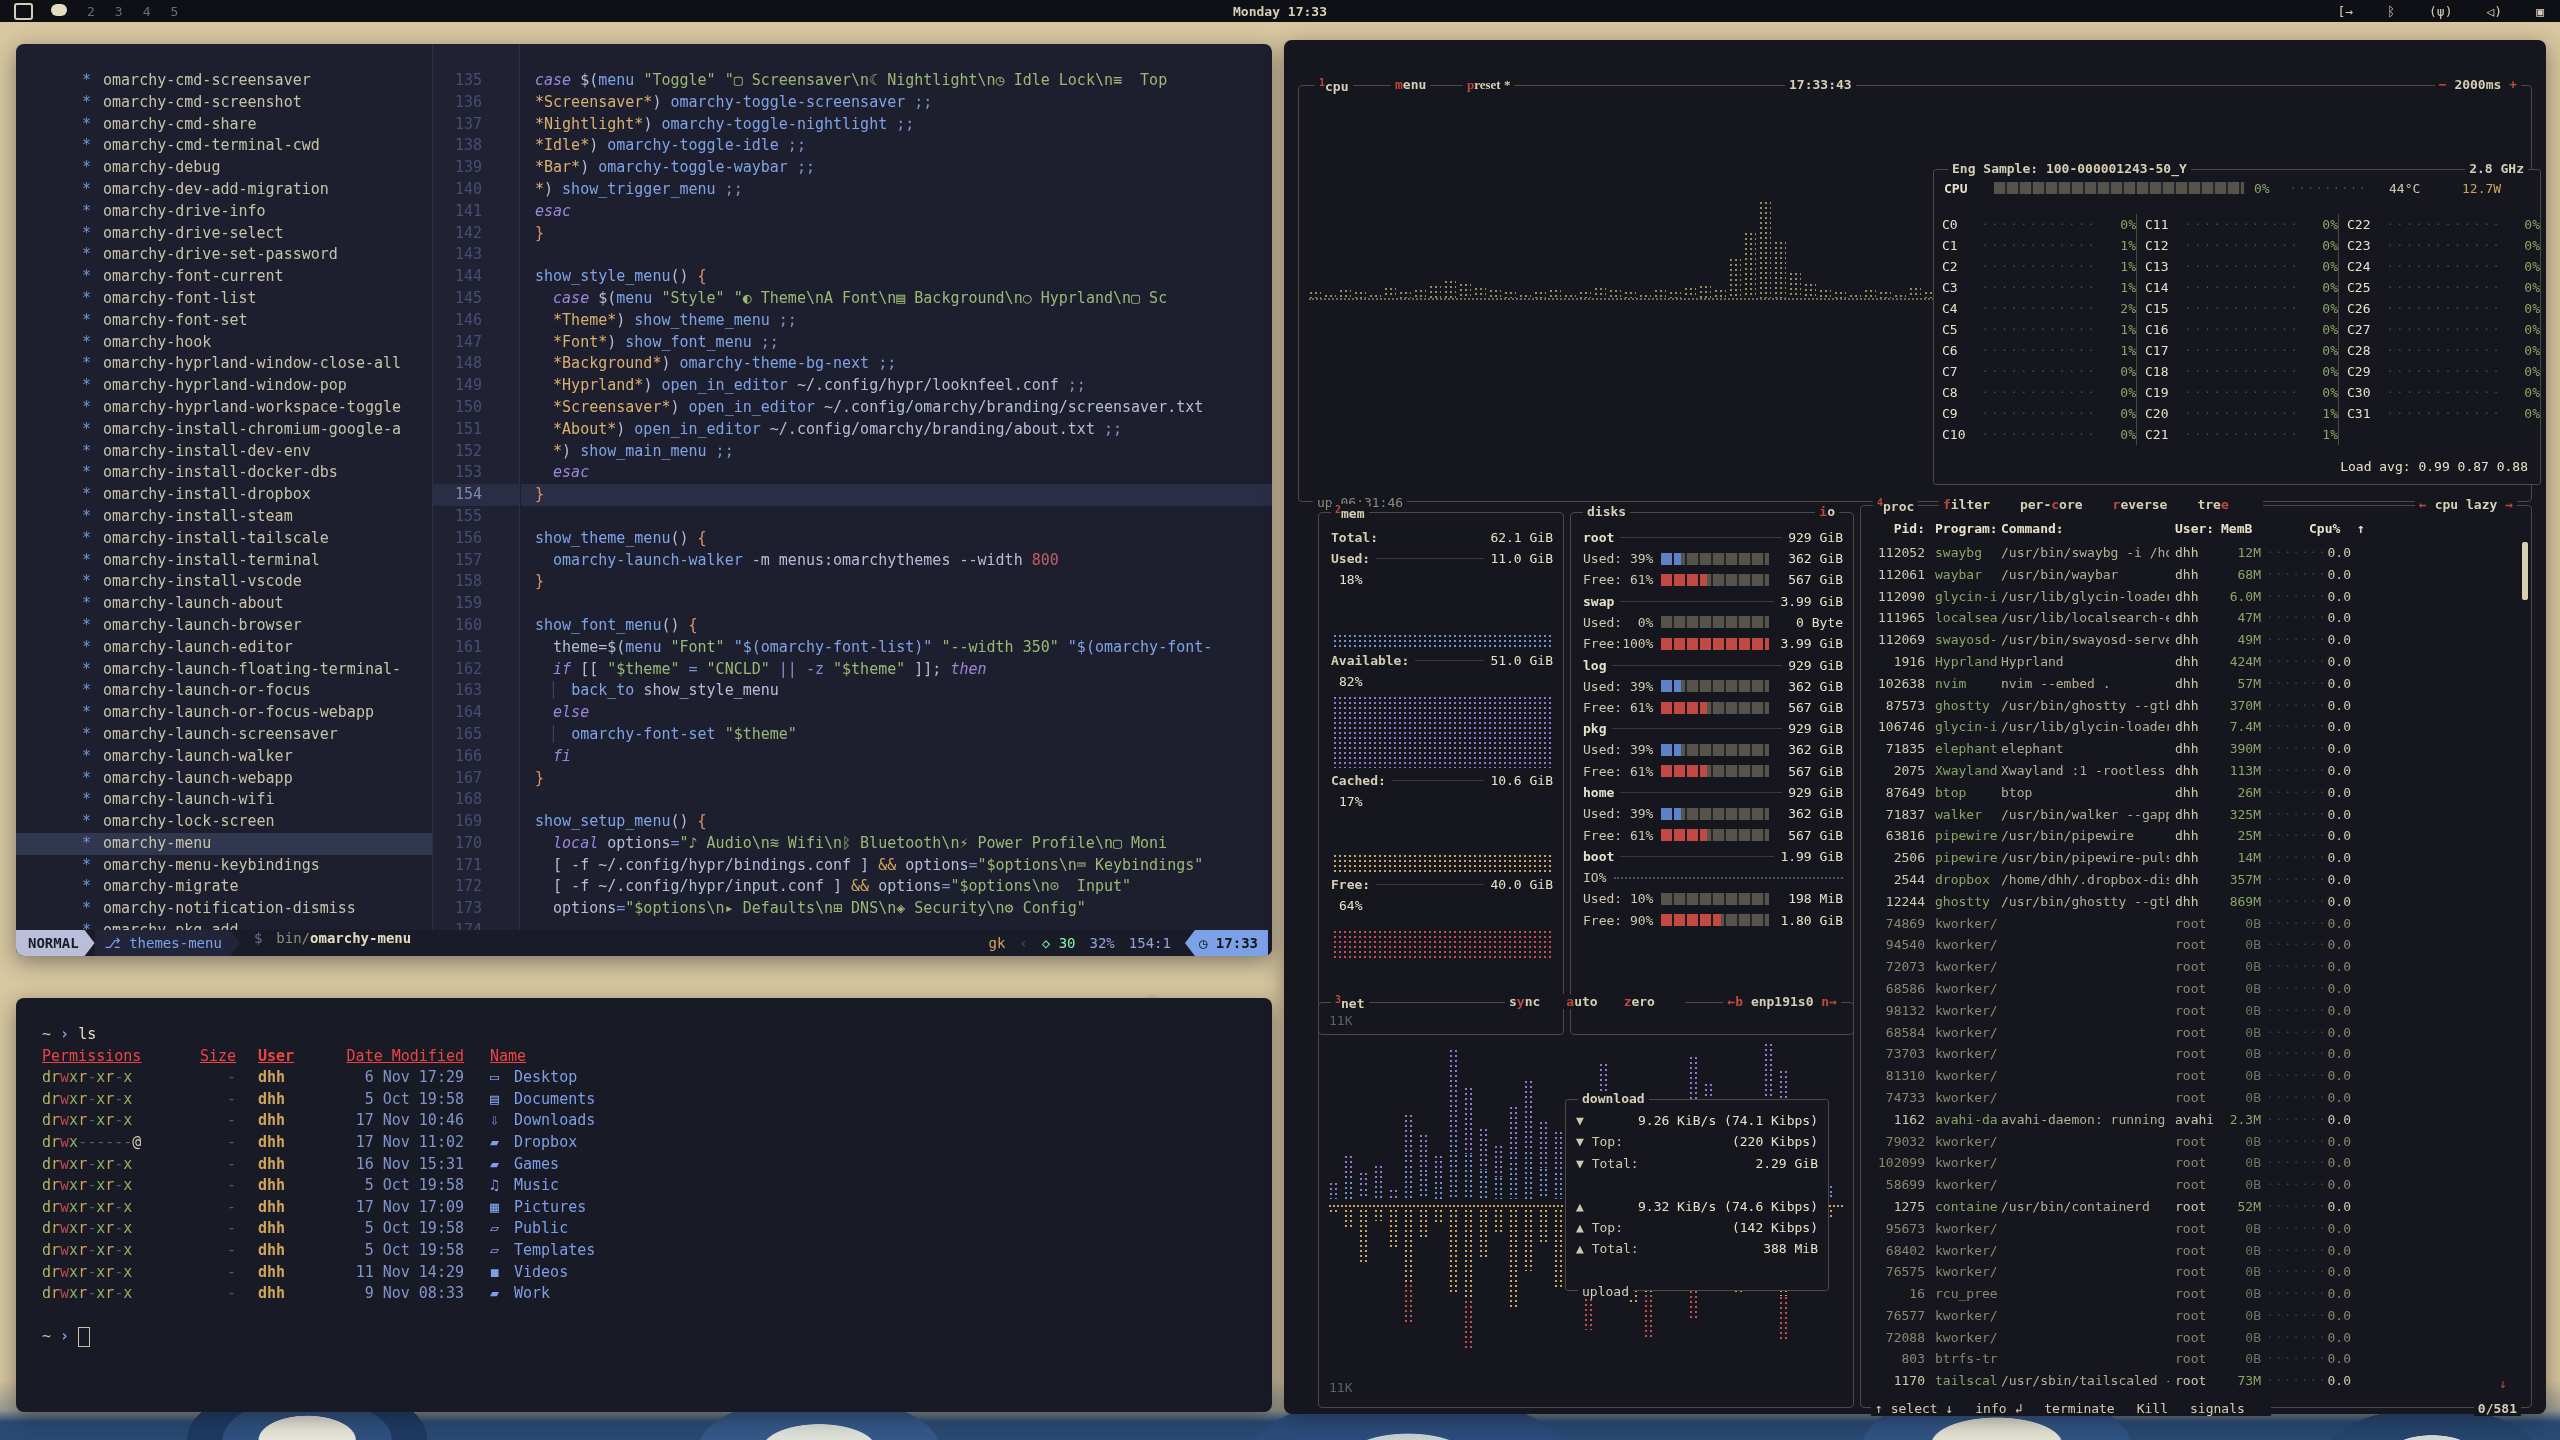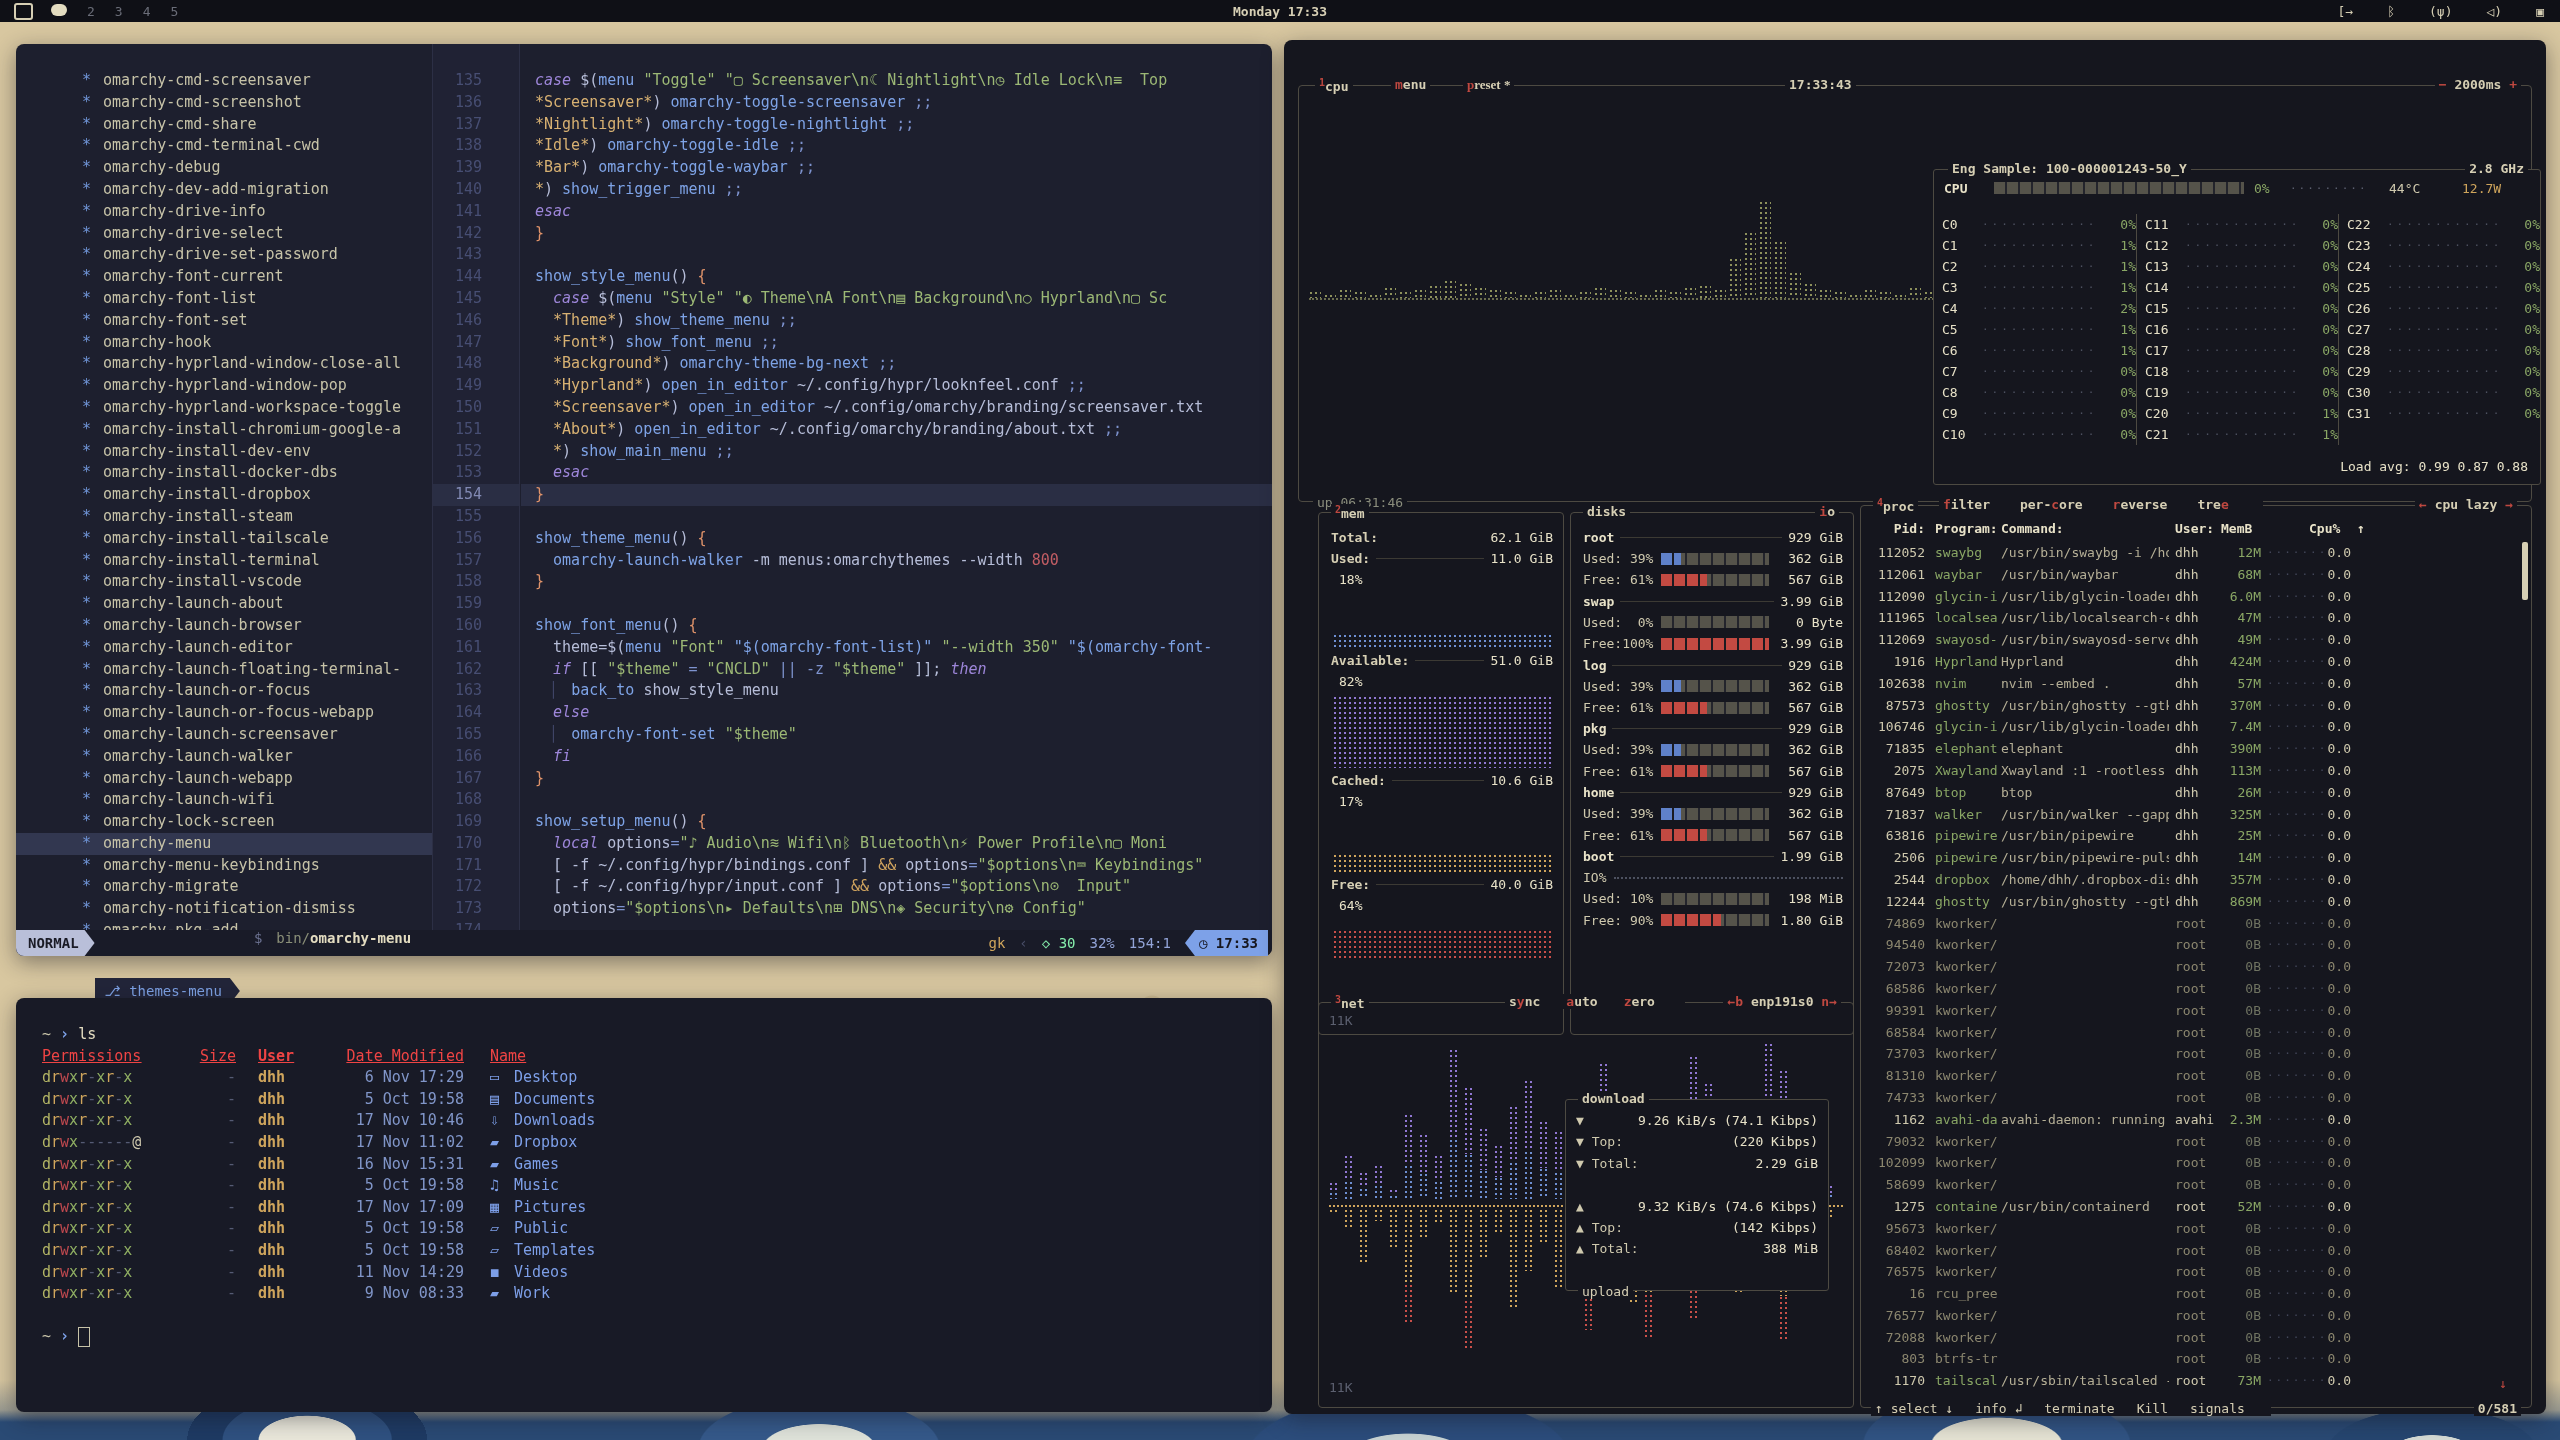--- a/index.html
+++ b/index.html
@@ -54,21 +54,21 @@
   .tok-andop{color:#cfa35e;}
   .tok-brace{color:#e0936a;}
   .tok-num{color:#c25d64;}
   .tok-def{color:#b6bdd8;}
   .tok-dim{color:#3f4466;}
   .statusline{position:absolute;left:0;right:0;bottom:0;height:26px;background:#191b28;
     display:flex;align-items:flex-start;font-size:14px;border-radius:0 0 8px 8px;}
   .sl-mode{background:#b9bfd9;color:#1a1b26;font-weight:bold;padding:0 16px 0 12px;height:26px;line-height:26px;
     clip-path:polygon(0 0,calc(100% - 10px) 0,100% 50%,calc(100% - 10px) 100%,0 100%);border-radius:0 0 0 8px;}
   .sl-branch{color:#7ea3e6;padding:0 18px 0 10px;height:26px;line-height:26px;background:#222539;
-    clip-path:polygon(0 0,calc(100% - 10px) 0,100% 50%,calc(100% - 10px) 100%,0 100%);margin-top:48px;}
+    clip-path:polygon(0 0,calc(100% - 10px) 0,100% 50%,calc(100% - 10px) 100%,0 100%);}
   .sl-path{color:#6b7190;margin-left:14px;}
   .sl-dir{color:#8a8f78;}
   .sl-file{color:#e3dcc0;font-weight:bold;}
   .sl-right{margin-left:auto;display:flex;align-items:center;gap:14px;padding-right:4px;}
   .sl-gk{color:#cfa55c;}
   .sl-sep{color:#4a4f6a;}
   .sl-lsp{color:#86efac;}
   .sl-pct,.sl-pos{color:#93a4d8;}
   .sl-clock{background:#7da1e8;color:#16161e;font-weight:bold;height:26px;line-height:26px;padding:0 10px 0 14px;
     clip-path:polygon(10px 0,100% 0,100% 100%,10px 100%,0 50%);}
@@ -913,21 +913,21 @@
           <div class="prow2"><span class="p-pid">87649</span><span class="p-prog">btop</span><span class="p-cmd">btop</span><span class="p-user">dhh</span><span class="p-mem">26M</span><span class="p-dots">·········</span><span class="p-cpu">0.0</span></div>
           <div class="prow2"><span class="p-pid">71837</span><span class="p-prog">walker</span><span class="p-cmd">/usr/bin/walker --gappl</span><span class="p-user">dhh</span><span class="p-mem">325M</span><span class="p-dots">·········</span><span class="p-cpu">0.0</span></div>
           <div class="prow2"><span class="p-pid">63816</span><span class="p-prog">pipewire</span><span class="p-cmd">/usr/bin/pipewire</span><span class="p-user">dhh</span><span class="p-mem">25M</span><span class="p-dots">·········</span><span class="p-cpu">0.0</span></div>
           <div class="prow2"><span class="p-pid">2506</span><span class="p-prog">pipewire</span><span class="p-cmd">/usr/bin/pipewire-pulse</span><span class="p-user">dhh</span><span class="p-mem">14M</span><span class="p-dots">·········</span><span class="p-cpu">0.0</span></div>
           <div class="prow2"><span class="p-pid">2544</span><span class="p-prog">dropbox</span><span class="p-cmd">/home/dhh/.dropbox-dist</span><span class="p-user">dhh</span><span class="p-mem">357M</span><span class="p-dots">·········</span><span class="p-cpu">0.0</span></div>
           <div class="prow2"><span class="p-pid">12244</span><span class="p-prog">ghostty</span><span class="p-cmd">/usr/bin/ghostty --gtk-</span><span class="p-user">dhh</span><span class="p-mem">869M</span><span class="p-dots">·········</span><span class="p-cpu">0.0</span></div>
           <div class="prow2 dimrow"><span class="p-pid">74869</span><span class="p-prog">kworker/</span><span class="p-cmd"></span><span class="p-user">root</span><span class="p-mem">0B</span><span class="p-dots">·········</span><span class="p-cpu">0.0</span></div>
           <div class="prow2 dimrow"><span class="p-pid">94540</span><span class="p-prog">kworker/</span><span class="p-cmd"></span><span class="p-user">root</span><span class="p-mem">0B</span><span class="p-dots">·········</span><span class="p-cpu">0.0</span></div>
           <div class="prow2 dimrow"><span class="p-pid">72073</span><span class="p-prog">kworker/</span><span class="p-cmd"></span><span class="p-user">root</span><span class="p-mem">0B</span><span class="p-dots">·········</span><span class="p-cpu">0.0</span></div>
           <div class="prow2 dimrow"><span class="p-pid">68586</span><span class="p-prog">kworker/</span><span class="p-cmd"></span><span class="p-user">root</span><span class="p-mem">0B</span><span class="p-dots">·········</span><span class="p-cpu">0.0</span></div>
-          <div class="prow2 dimrow"><span class="p-pid">99391</span><span class="p-prog">kworker/</span><span class="p-cmd"></span><span class="p-user">root</span><span class="p-mem">0B</span><span class="p-dots">·········</span><span class="p-cpu">0.0</span></div>
+          <div class="prow2 dimrow"><span class="p-pid">98132</span><span class="p-prog">kworker/</span><span class="p-cmd"></span><span class="p-user">root</span><span class="p-mem">0B</span><span class="p-dots">·········</span><span class="p-cpu">0.0</span></div>
           <div class="prow2 dimrow"><span class="p-pid">68584</span><span class="p-prog">kworker/</span><span class="p-cmd"></span><span class="p-user">root</span><span class="p-mem">0B</span><span class="p-dots">·········</span><span class="p-cpu">0.0</span></div>
           <div class="prow2 dimrow"><span class="p-pid">73703</span><span class="p-prog">kworker/</span><span class="p-cmd"></span><span class="p-user">root</span><span class="p-mem">0B</span><span class="p-dots">·········</span><span class="p-cpu">0.0</span></div>
           <div class="prow2 dimrow"><span class="p-pid">81310</span><span class="p-prog">kworker/</span><span class="p-cmd"></span><span class="p-user">root</span><span class="p-mem">0B</span><span class="p-dots">·········</span><span class="p-cpu">0.0</span></div>
           <div class="prow2 dimrow"><span class="p-pid">74733</span><span class="p-prog">kworker/</span><span class="p-cmd"></span><span class="p-user">root</span><span class="p-mem">0B</span><span class="p-dots">·········</span><span class="p-cpu">0.0</span></div>
           <div class="prow2"><span class="p-pid">1162</span><span class="p-prog">avahi-da</span><span class="p-cmd">avahi-daemon: running [</span><span class="p-user">avahi</span><span class="p-mem">2.3M</span><span class="p-dots">·········</span><span class="p-cpu">0.0</span></div>
           <div class="prow2 dimrow"><span class="p-pid">79032</span><span class="p-prog">kworker/</span><span class="p-cmd"></span><span class="p-user">root</span><span class="p-mem">0B</span><span class="p-dots">·········</span><span class="p-cpu">0.0</span></div>
           <div class="prow2 dimrow"><span class="p-pid">102099</span><span class="p-prog">kworker/</span><span class="p-cmd"></span><span class="p-user">root</span><span class="p-mem">0B</span><span class="p-dots">·········</span><span class="p-cpu">0.0</span></div>
           <div class="prow2 dimrow"><span class="p-pid">58699</span><span class="p-prog">kworker/</span><span class="p-cmd"></span><span class="p-user">root</span><span class="p-mem">0B</span><span class="p-dots">·········</span><span class="p-cpu">0.0</span></div>
           <div class="prow2"><span class="p-pid">1275</span><span class="p-prog">containe</span><span class="p-cmd">/usr/bin/containerd</span><span class="p-user">root</span><span class="p-mem">52M</span><span class="p-dots">·········</span><span class="p-cpu">0.0</span></div>
           <div class="prow2 dimrow"><span class="p-pid">95673</span><span class="p-prog">kworker/</span><span class="p-cmd"></span><span class="p-user">root</span><span class="p-mem">0B</span><span class="p-dots">·········</span><span class="p-cpu">0.0</span></div>

